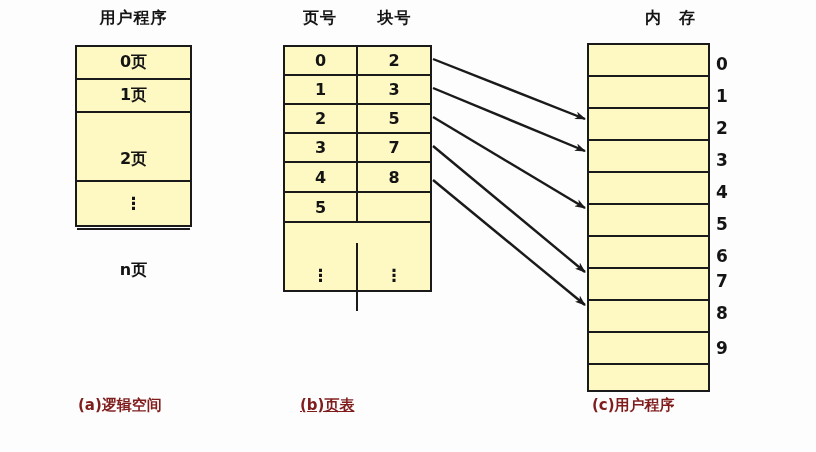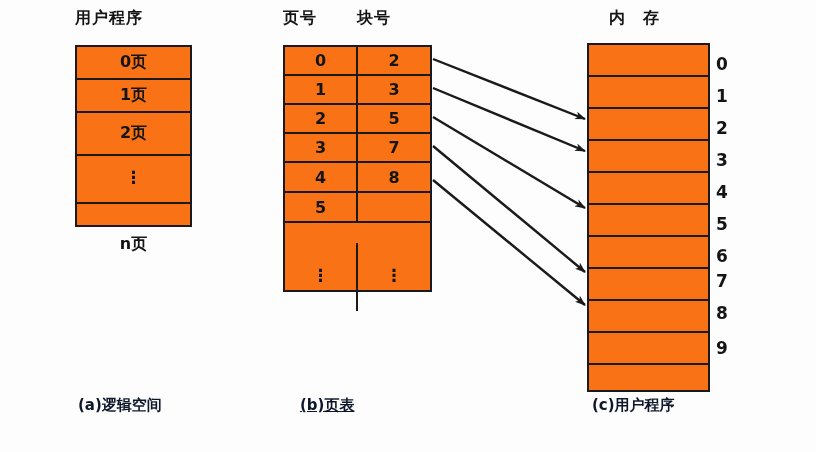--- a/index.html
+++ b/index.html
@@ -18,28 +18,29 @@
   }
 
   
   .fig-header {
     position: absolute;
     font-size: 16px;
     font-weight: bold;
     letter-spacing: 1px;
     color: #141414;
     white-space: nowrap;
+    text-align: center;
   }
 
   
   .box {
     position: absolute;
     border: 2.5px solid #1a1a1a;
     box-sizing: border-box;
-    background: #f97316;
+    background: #fef9c3;
     text-align: center;
   }
 
   .row {
     position: relative;
     box-sizing: border-box;
     border-bottom: 2px solid #1a1a1a;
     display: flex;
     align-items: center;
     justify-content: center;
@@ -91,21 +92,21 @@
     letter-spacing: 0;
     line-height: 0.8;
     transform: translateY(-1px);
   }
 
   
   .caption {
     position: absolute;
     font-size: 15px;
     font-weight: bold;
-    color: #0f172a;
+    color: #7f1d1d;
     white-space: nowrap;
   }
 
   
   #arrow-layer {
     position: absolute;
     left: 0; top: 0;
     width: 816px; height: 452px;
     pointer-events: none;
   }
@@ -117,21 +118,21 @@
 
   <div class="fig-header" style="left:75px; top:8px; width:117px;">用户程序</div>
 
   <div class="box" id="user-prog-box">
     <div class="row" style="height:33px;">
       <span>0页</span>
     </div>
     <div class="row" style="height:33px;">
       <span>1页</span>
     </div>
-    <div class="row" style="height:43px;">
+    <div class="row" style="height:43px;margin-top:26px;">
       <span>2页</span>
     </div>
     <div class="row" style="height:48px;">
       <span class="vdots">⋮</span>
     </div>
     <div class="row" style="height:40px;">
       <span>n页</span>
     </div>
   </div>
 

